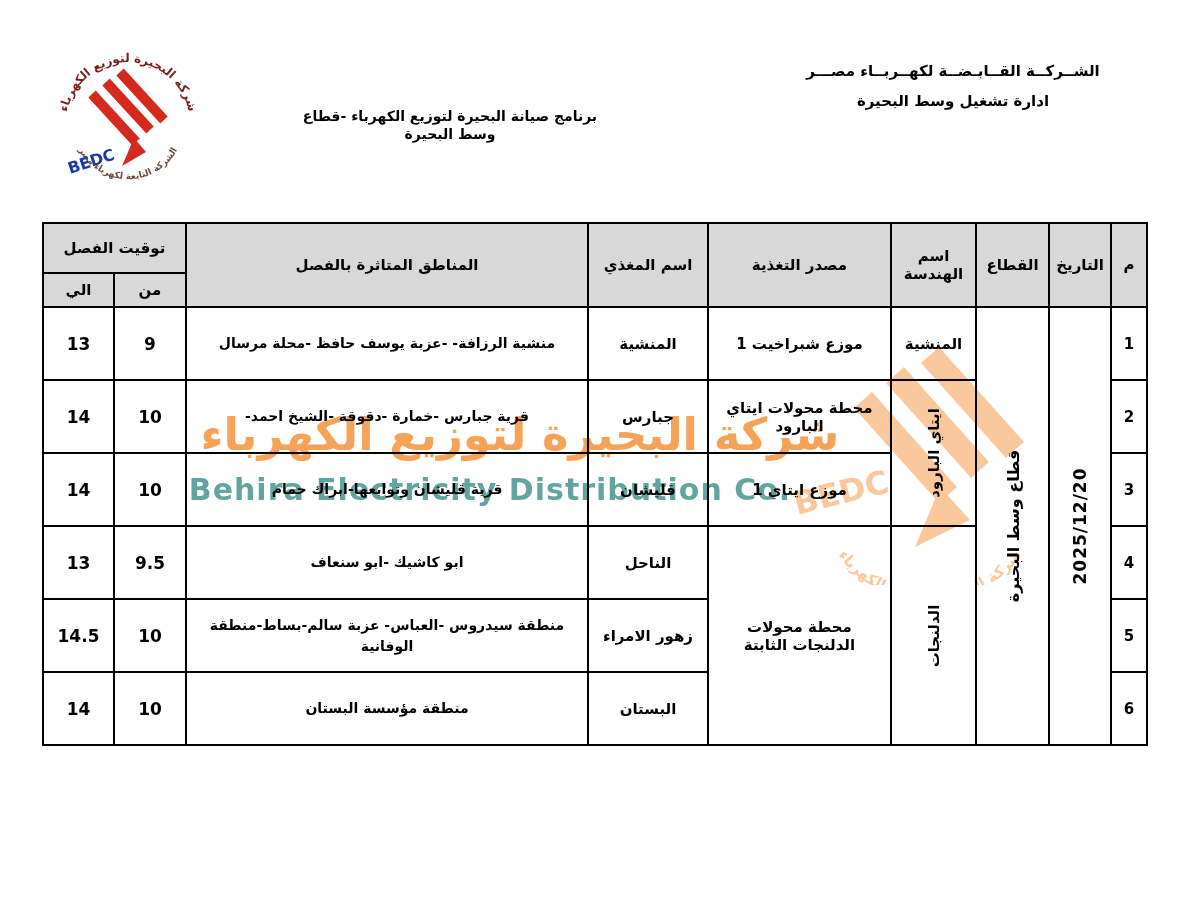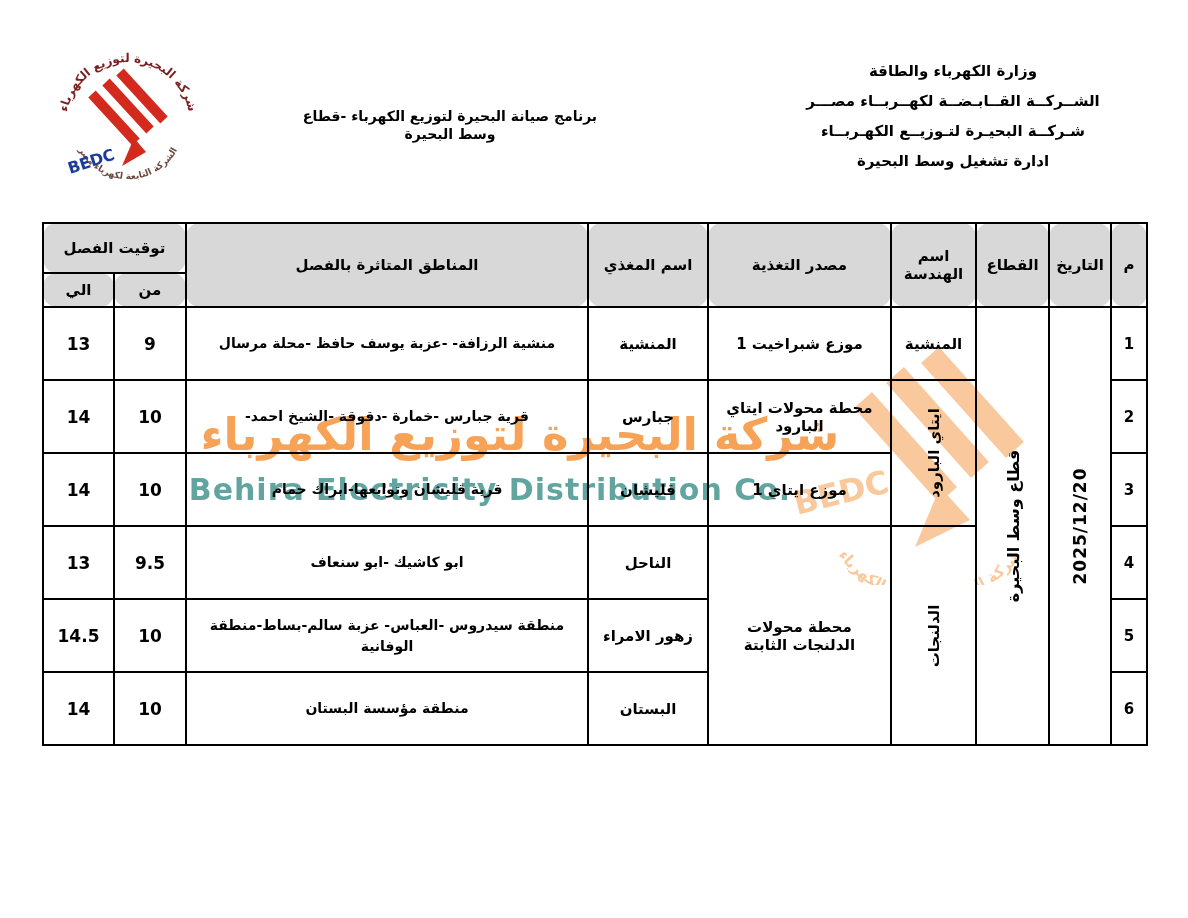--- a/index.html
+++ b/index.html
@@ -22,21 +22,21 @@
     font-size:45px;font-weight:bold;color:#f5933b;opacity:.85;z-index:1;white-space:nowrap;}
   .wm-en{position:absolute;top:472px;left:120px;width:740px;text-align:center;
     font-size:30px;font-weight:bold;color:#0f766e;opacity:.65;letter-spacing:1px;z-index:1;white-space:nowrap;}
   .wm-logo{position:absolute;top:315px;left:785px;z-index:1;opacity:.5;}
 
   
   table.sched{position:absolute;top:222px;left:42px;border-collapse:collapse;
     table-layout:fixed;direction:rtl;z-index:2;}
   .sched th,.sched td{border:2px solid #000;text-align:center;vertical-align:middle;
     font-weight:bold;padding:2px 5px;}
-  .sched th{background:#d8d8d8;font-size:15px;border-radius:14px;}
+  .sched th{background:#d8d8d8;font-size:15px;}
   .sched td{font-size:15px;background:transparent;}
   .sched td.areas{font-size:14px;line-height:1.5;margin-top:14px;}
   .sched td.time-val{font-size:17px;}
   thead tr.h1{height:50px;}
   thead tr.h2{height:34px;}
   tbody tr{height:73px;}
   td.vcell{position:relative;}
   td.vcell .rot{position:absolute;top:50%;left:50%;
     transform:translate(-50%,-50%) rotate(-90deg);white-space:nowrap;font-weight:bold;}
   td.date-cell .rot{font-size:17px;letter-spacing:1px;}
@@ -60,23 +60,21 @@
   <text font-size="12" font-weight="bold" fill="#7a1f1f">
     <textPath href="#arcTop" startOffset="50%" text-anchor="middle">شركة البحيرة لتوزيع الكهرباء</textPath>
   </text>
   <text font-size="9" font-weight="bold" fill="#6b4a3a">
     <textPath href="#arcBottom" startOffset="50%" text-anchor="middle">الشركة التابعة لكهرباء مصر</textPath>
   </text>
   <text x="26" y="130" font-size="16" font-weight="bold" fill="#1a3aa0" transform="rotate(-18 26 130)">BEDC</text>
 </svg>
 
 <div class="hdr-right">
-  <div class="line">وزارة الكهرباء والطاقة</div>
   <div class="line">الشــركــة القــابـضــة لكهــربــاء مصـــر</div>
-  <div class="line">شـركــة البحيـرة لتـوزيــع الكهـربــاء</div>
   <div class="line small">ادارة تشغيل وسط البحيرة</div>
 </div>
 
 <div class="hdr-center">
   <div class="line">برنامج صيانة البحيرة لتوزيع الكهرباء -قطاع وسط البحيرة</div>
 </div>
 
 <div class="wm-ar">شركة البحيرة لتوزيع الكهرباء</div>
 <div class="wm-en">Behira Electricity Distribution Co.</div>
 <svg class="wm-logo" width="290" height="270" viewBox="0 0 290 270">

